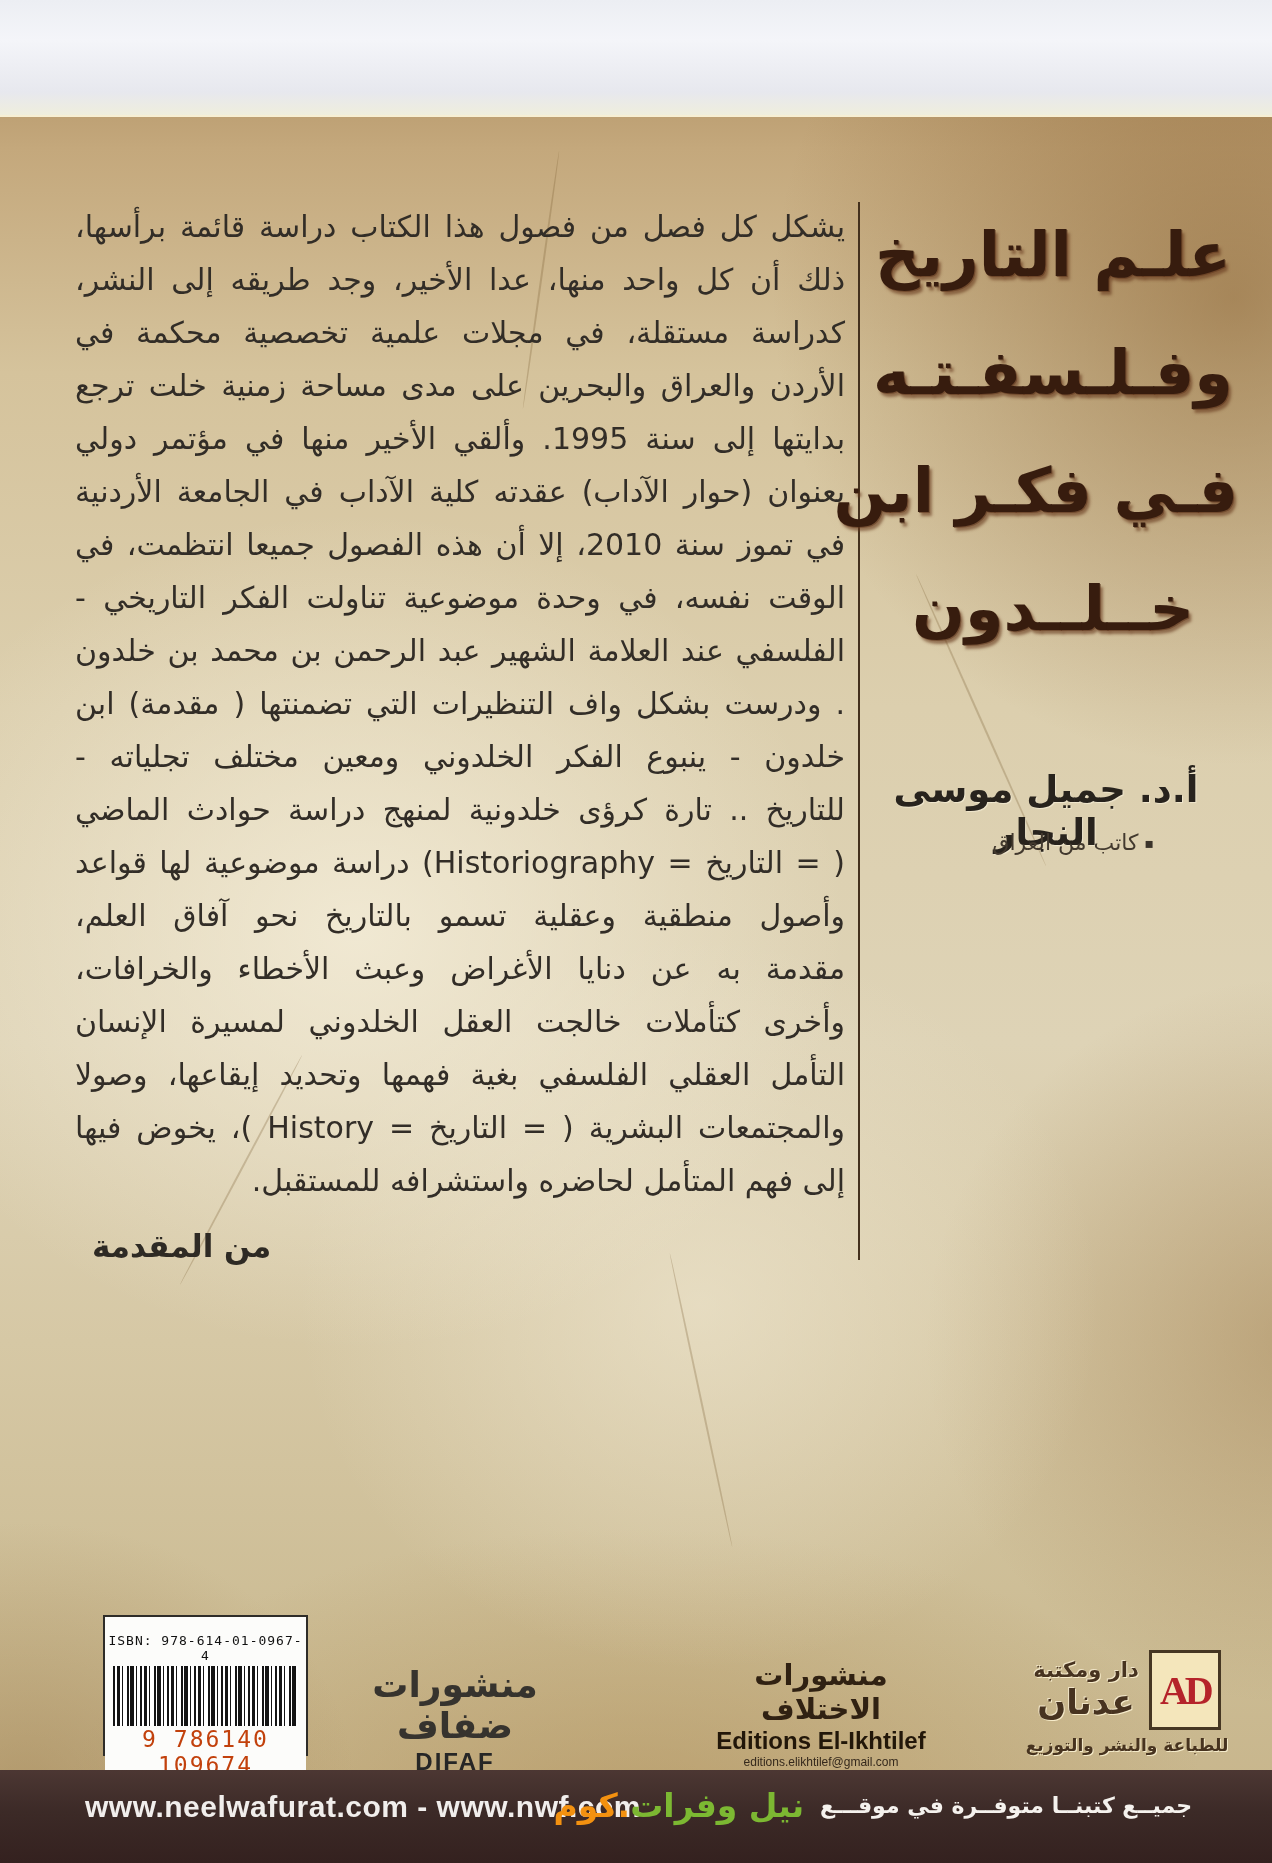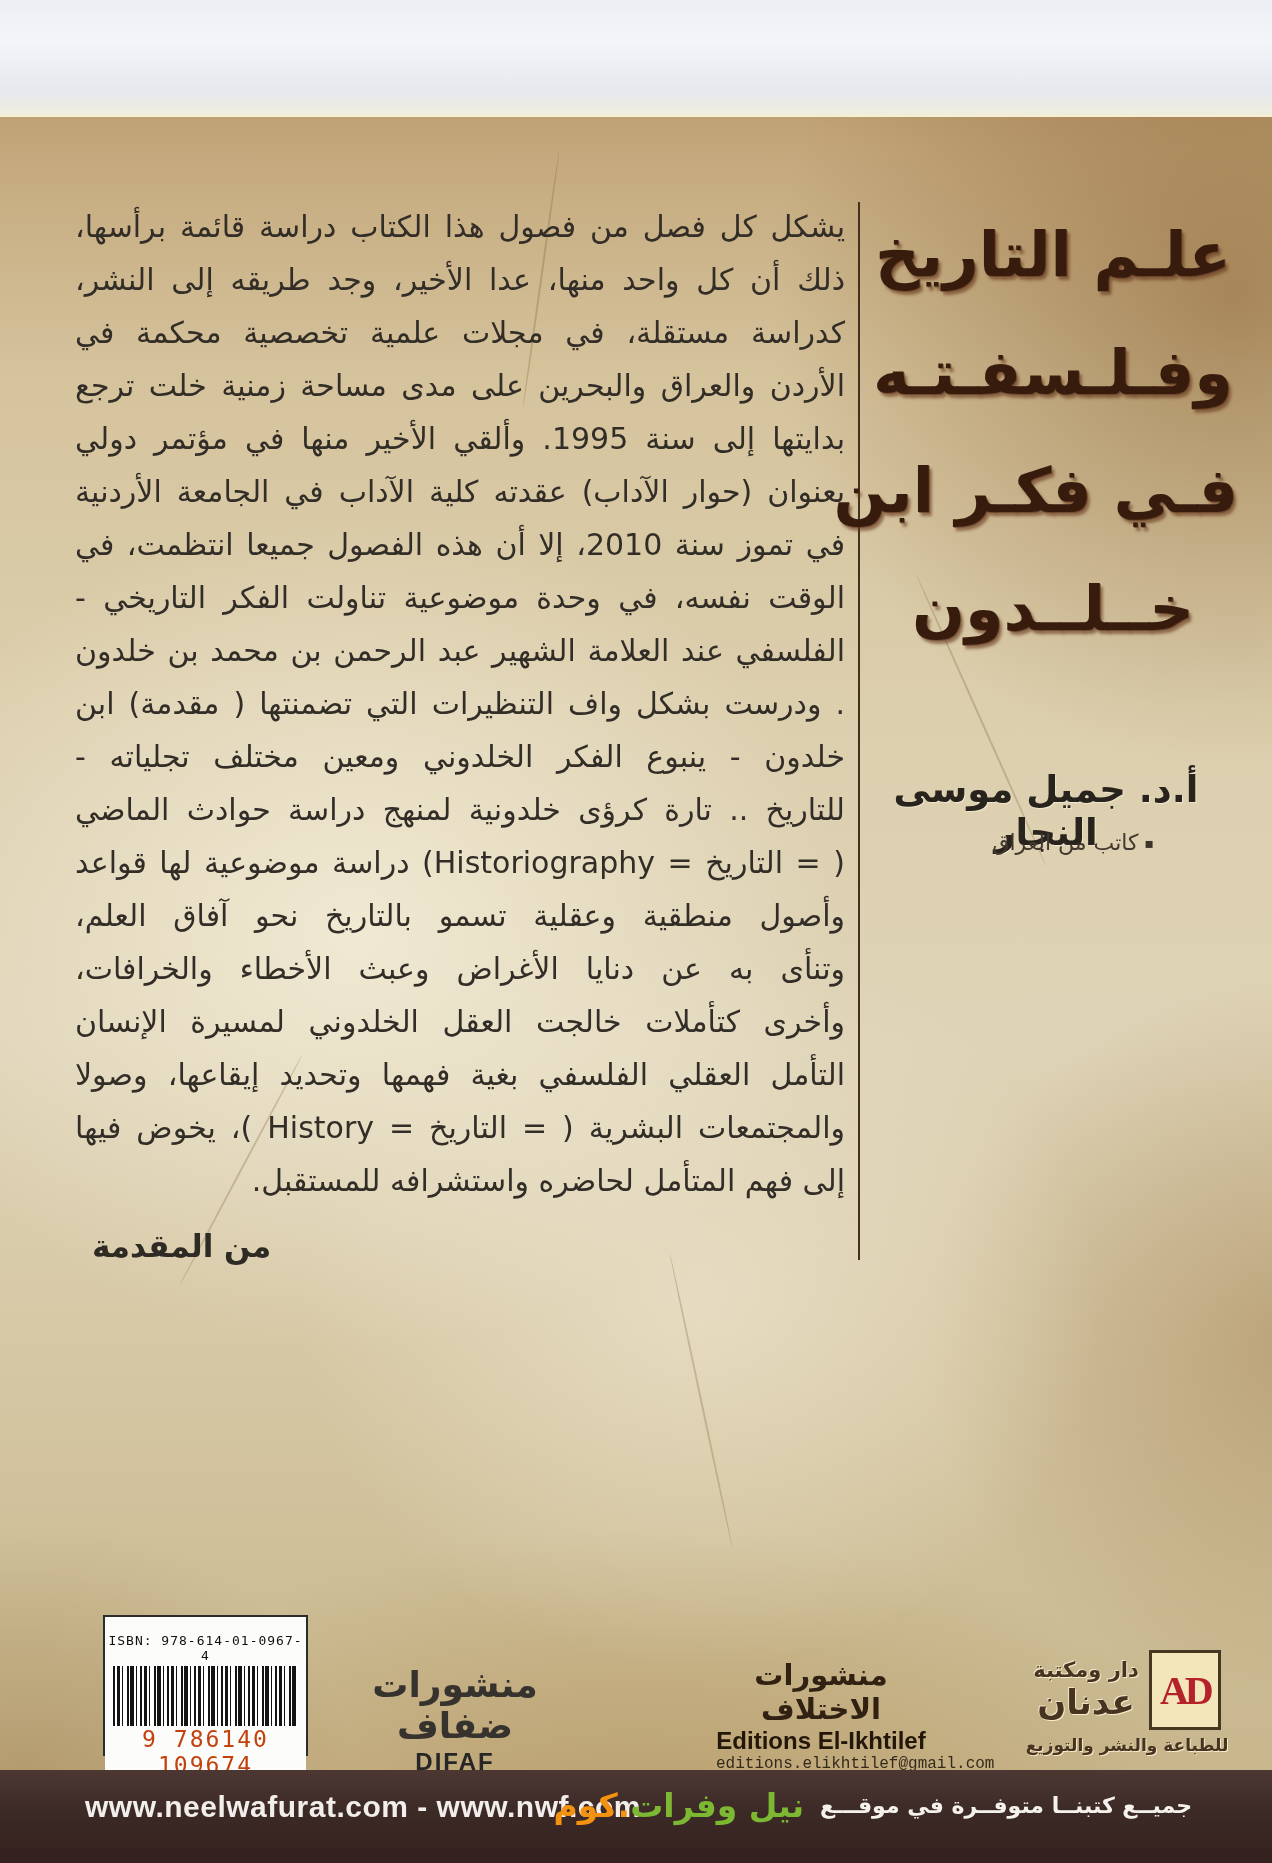--- a/index.html
+++ b/index.html
@@ -58,21 +58,21 @@
   
   .pub{position:absolute;text-align:center;}
   .difaf{left:330px;top:1664px;width:250px;}
   .difaf-ar{font-size:36px;font-weight:bold;color:#36332e;letter-spacing:-1px;}
   .difaf-en{font-size:24px;font-weight:bold;letter-spacing:2px;color:#262626;margin-top:2px;font-family:"Liberation Sans",sans-serif;}
   .difaf-email{font-size:14px;color:#3e3e3e;margin-top:3px;font-family:"Liberation Sans",sans-serif;}
 
   .ikhtilef{left:716px;top:1658px;width:210px;}
   .ikh-ar{font-size:29px;font-weight:bold;color:#302112;}
   .ikh-en{font-size:24px;font-weight:bold;color:#221709;margin-top:1px;font-family:"Liberation Sans",sans-serif;}
-  .ikh-email{font-size:16px;color:#35291c;margin-top:0;font-family:Liberation Mono, monospace;}
+  .ikh-email{font-size:12px;color:#35291c;margin-top:0;font-family:Liberation Sans, sans-serif;}
 
   .adnan{position:absolute;left:1018px;top:1650px;width:218px;text-align:center;}
   .adnan-row{display:flex;align-items:center;justify-content:center;gap:10px;text-align:center;}
   .adnan-ar{color:#473320;font-weight:bold;text-shadow:1px 1px 0 #f7eccb,-1px -1px 0 rgba(250,240,215,.8);}
   .adnan-ar .l1{font-size:21px;}
   .adnan-ar .l2{font-size:34px;}
   .adnan-box{width:66px;height:74px;background:#f4e6bb;border:3px solid #463723;display:flex;align-items:center;justify-content:center;}
   .adnan-box span{font-family:"Liberation Serif",serif;font-weight:bold;font-size:40px;color:#b5232a;letter-spacing:-4px;}
   .adnan-tagline{margin-top:5px;font-size:17px;font-weight:bold;color:#47331f;
     text-shadow:1px 1px 0 #f5ebca;}
@@ -107,21 +107,21 @@
       <div class="blurb-line">بدايتها إلى سنة 1995. وألقي الأخير منها في مؤتمر دولي</div>
       <div class="blurb-line">بعنوان (حوار الآداب) عقدته كلية الآداب في الجامعة الأردنية</div>
       <div class="blurb-line">في تموز سنة 2010، إلا أن هذه الفصول جميعا انتظمت، في</div>
       <div class="blurb-line">الوقت نفسه، في وحدة موضوعية تناولت الفكر التاريخي -</div>
       <div class="blurb-line">الفلسفي عند العلامة الشهير عبد الرحمن بن محمد بن خلدون</div>
       <div class="blurb-line">. ودرست بشكل واف التنظيرات التي تضمنتها ( مقدمة) ابن</div>
       <div class="blurb-line">خلدون - ينبوع الفكر الخلدوني ومعين مختلف تجلياته -</div>
       <div class="blurb-line">للتاريخ .. تارة كرؤى خلدونية لمنهج دراسة حوادث الماضي</div>
       <div class="blurb-line">( = التاريخ = Historiography) دراسة موضوعية لها قواعد</div>
       <div class="blurb-line">وأصول منطقية وعقلية تسمو بالتاريخ نحو آفاق العلم،</div>
-      <div class="blurb-line">وتنأى به عن دنايا الأغراض وعبث الأخطاء والخرافات،</div>
+      <div class="blurb-line">مقدمة به عن دنايا الأغراض وعبث الأخطاء والخرافات،</div>
       <div class="blurb-line">وأخرى كتأملات خالجت العقل الخلدوني لمسيرة الإنسان</div>
       <div class="blurb-line">التأمل العقلي الفلسفي بغية فهمها وتحديد إيقاعها، وصولا</div>
       <div class="blurb-line">والمجتمعات البشرية ( = التاريخ = History )، يخوض فيها</div>
       <div class="blurb-line">إلى فهم المتأمل لحاضره واستشرافه للمستقبل.</div>
     </div>
   <div class="blurb-footer">من المقدمة</div>
 
   <div class="divider"></div>
 
   <div class="title-block">

